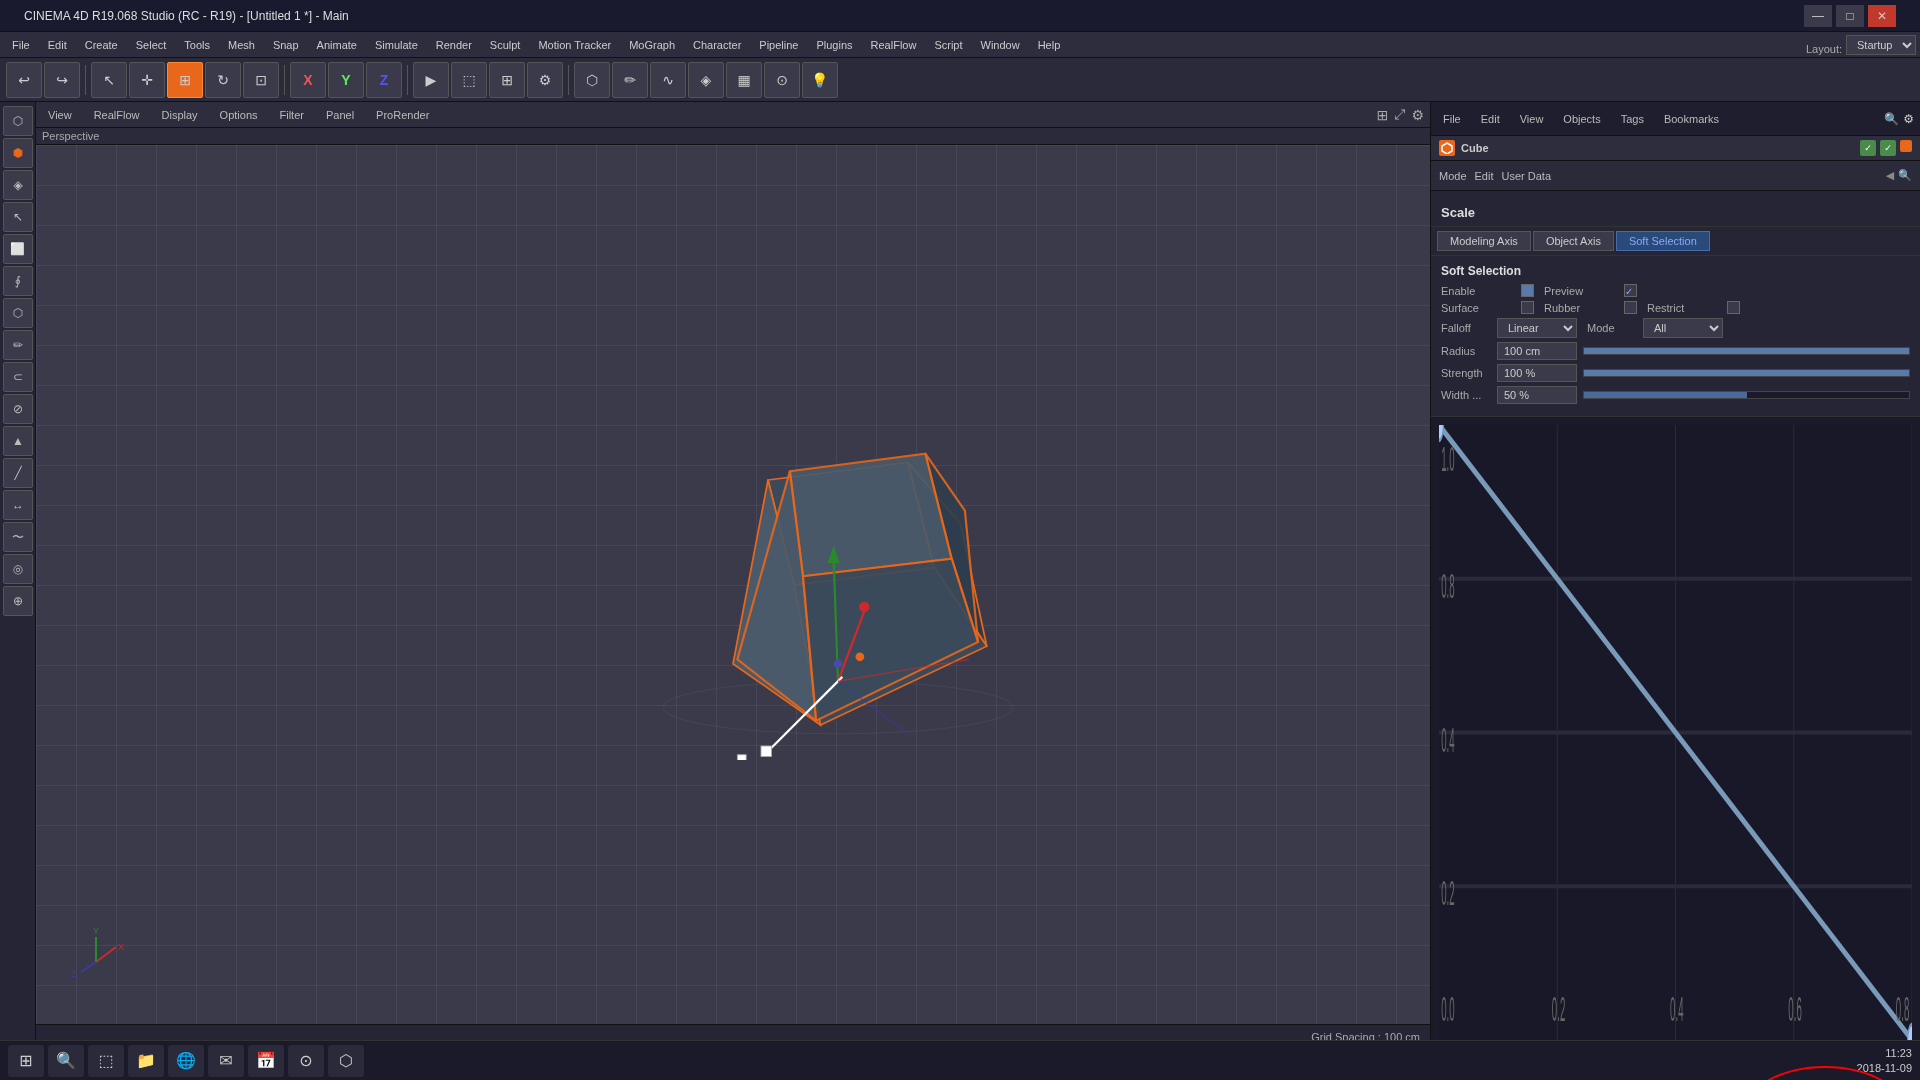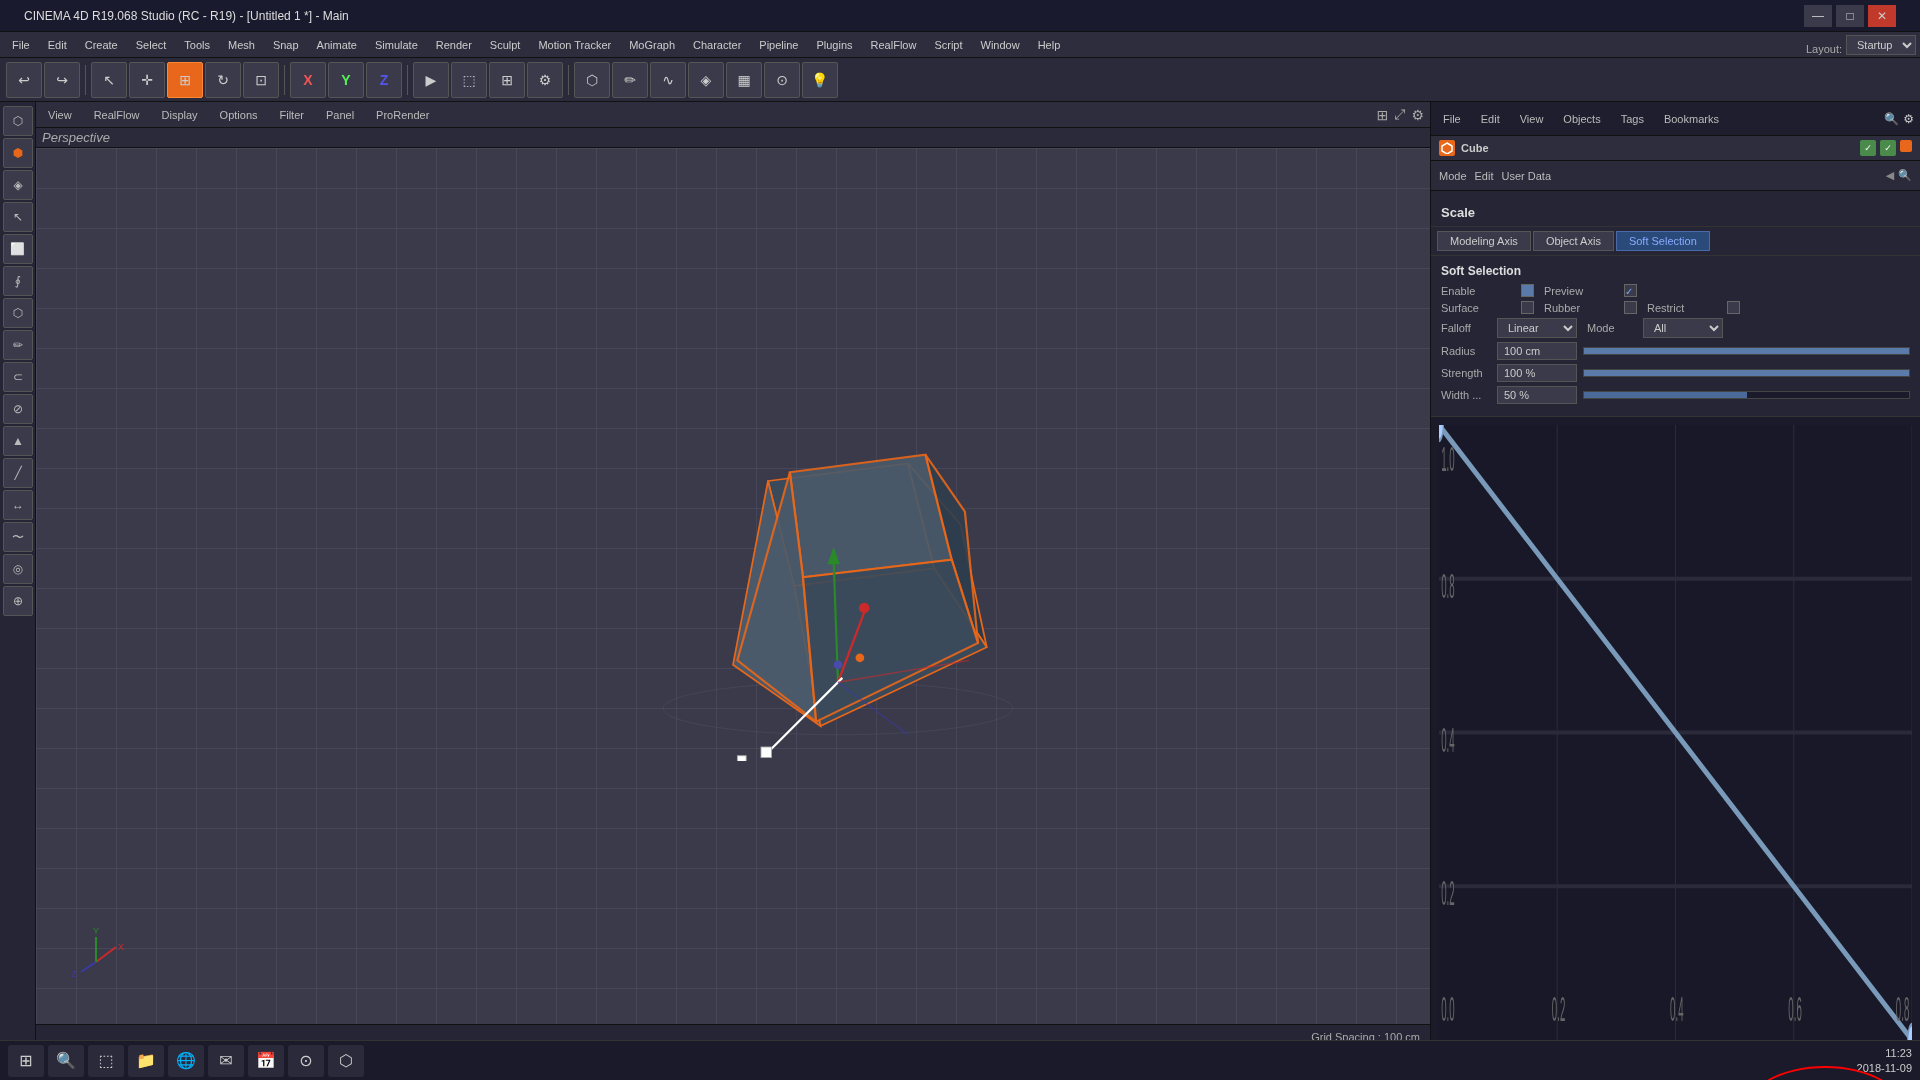--- a/index.html
+++ b/index.html
@@ -112,26 +112,25 @@
       height: 26px;
       background: #2d2d3d;
       display: flex;
       align-items: center;
       padding: 0 6px;
       gap: 10px;
       border-bottom: 1px solid #111;
     }
     .vp-tab { color: #bbb; cursor: pointer; font-size: 11px; padding: 2px 6px; }
     #viewport-label {
-      font-size: 13px;
+      font-size: 11px;
       color: #aaa;
       padding: 2px 6px;
       background: #2a2a3a;
       border-bottom: 1px solid #111;
-      font-style: italic;
     }
     #viewport-canvas {
       flex: 1;
       background: #3a3a4a;
       position: relative;
       overflow: hidden;
     }
 
     
     #viewport-canvas::before {

